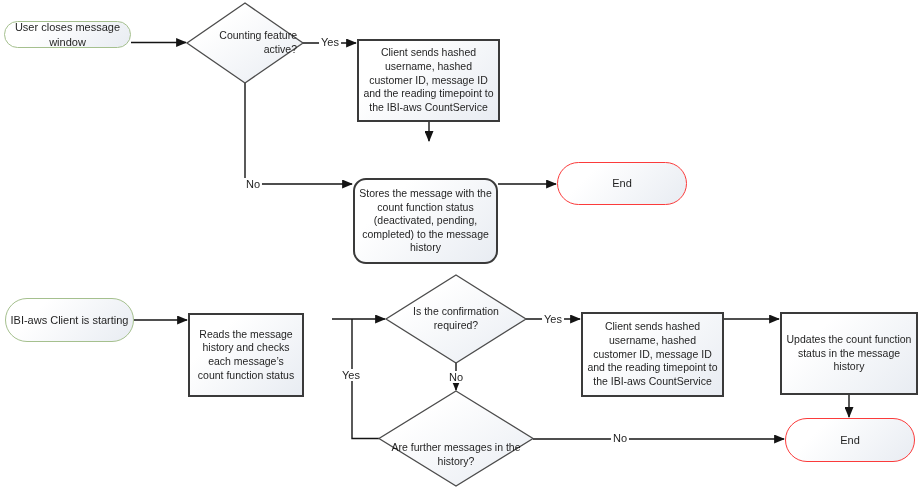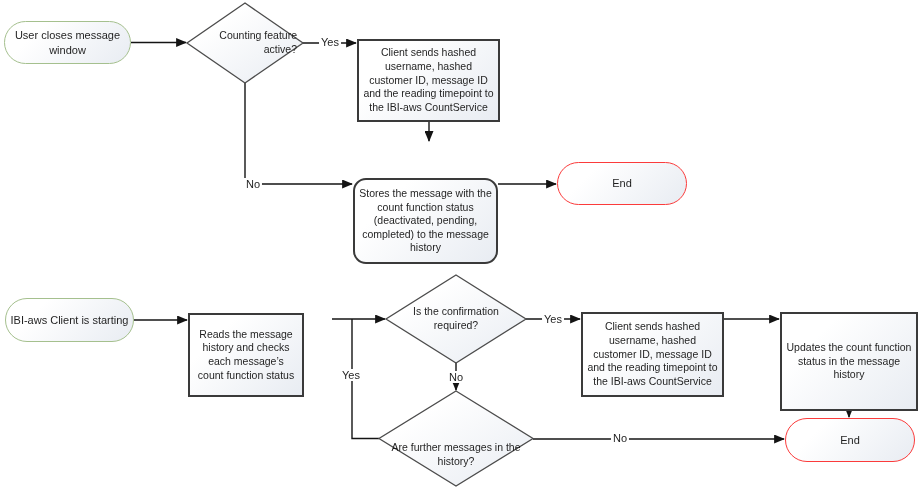--- a/index.html
+++ b/index.html
@@ -110,21 +110,21 @@
     <line x1="849" y1="359" x2="849" y2="417" marker-end="url(#arr)"></line>
     <line x1="456" y1="363" x2="456" y2="390" marker-end="url(#arr)"></line>
     <polyline points="379,438.5 352,438.5 352,319"></polyline>
     <line x1="533" y1="439" x2="784" y2="439" marker-end="url(#arr)"></line>
 
     <polygon class="diamond" points="245,3 303,43 245,83 187,43"></polygon>
     <polygon class="diamond" points="456,275 526,319 456,363 386,319"></polygon>
     <polygon class="diamond" points="456,391 533,438.5 456,486 379,438.5"></polygon>
   </svg>
 
-  <div class="node stadium-start" style="left:4px; top:21px; width:127px; height:43px;">User closes message window</div>
+  <div class="node stadium-start" style="left:4px; top:21px; width:127px; height:27px;">User closes message window</div>
 
   <div class="dtext" style="left:193px; top:25px; width:104px; height:36px;text-align:right;">Counting feature active?</div>
 
   <div class="node process" style="left:357px; top:3px; width:143px; height:83px;">Client sends hashed username, hashed customer ID, message ID and the reading timepoint to the IBI-aws CountService</div>
 
   <div class="node process" style="left:353px; top:142px; width:145px; height:86px;border-radius:13px;">Stores the message with the count function status (deactivated, pending, completed) to the message history</div>
 
   <div class="node stadium-end" style="left:557px; top:162px; width:130px; height:43px;">End</div>
 
   <div class="elabel" style="left:330px; top:42px;">Yes</div>
@@ -132,21 +132,21 @@
   <div class="elabel" style="left:253px; top:184px;">No</div>
 
   <div class="node stadium-start" style="left:5px; top:298px; width:129px; height:44px;">IBI-aws Client is starting</div>
 
   <div class="node process" style="left:188px; top:277px; width:116px; height:84px;">Reads the message history and checks each message’s count function status</div>
 
   <div class="dtext" style="left:396px; top:301px; width:120px; height:36px;">Is the confirmation required?</div>
 
   <div class="node process" style="left:581px; top:276px; width:143px; height:85px;">Client sends hashed username, hashed customer ID, message ID and the reading timepoint to the IBI-aws CountService</div>
 
-  <div class="node process" style="left:780px; top:276px; width:138px; height:99px;">Updates the count function status in the message history</div>
+  <div class="node process" style="left:780px; top:276px; width:138px; height:83px;">Updates the count function status in the message history</div>
 
   <div class="dtext" style="left:380px; top:436px; width:152px; height:37px;">Are further messages in the history?</div>
 
   <div class="node stadium-end" style="left:785px; top:418px; width:130px; height:44px;">End</div>
 
   <div class="elabel" style="left:553px; top:319px;">Yes</div>
 
   <div class="elabel" style="left:456px; top:377px;">No</div>
 
   <div class="elabel" style="left:351px; top:375px;">Yes</div>

